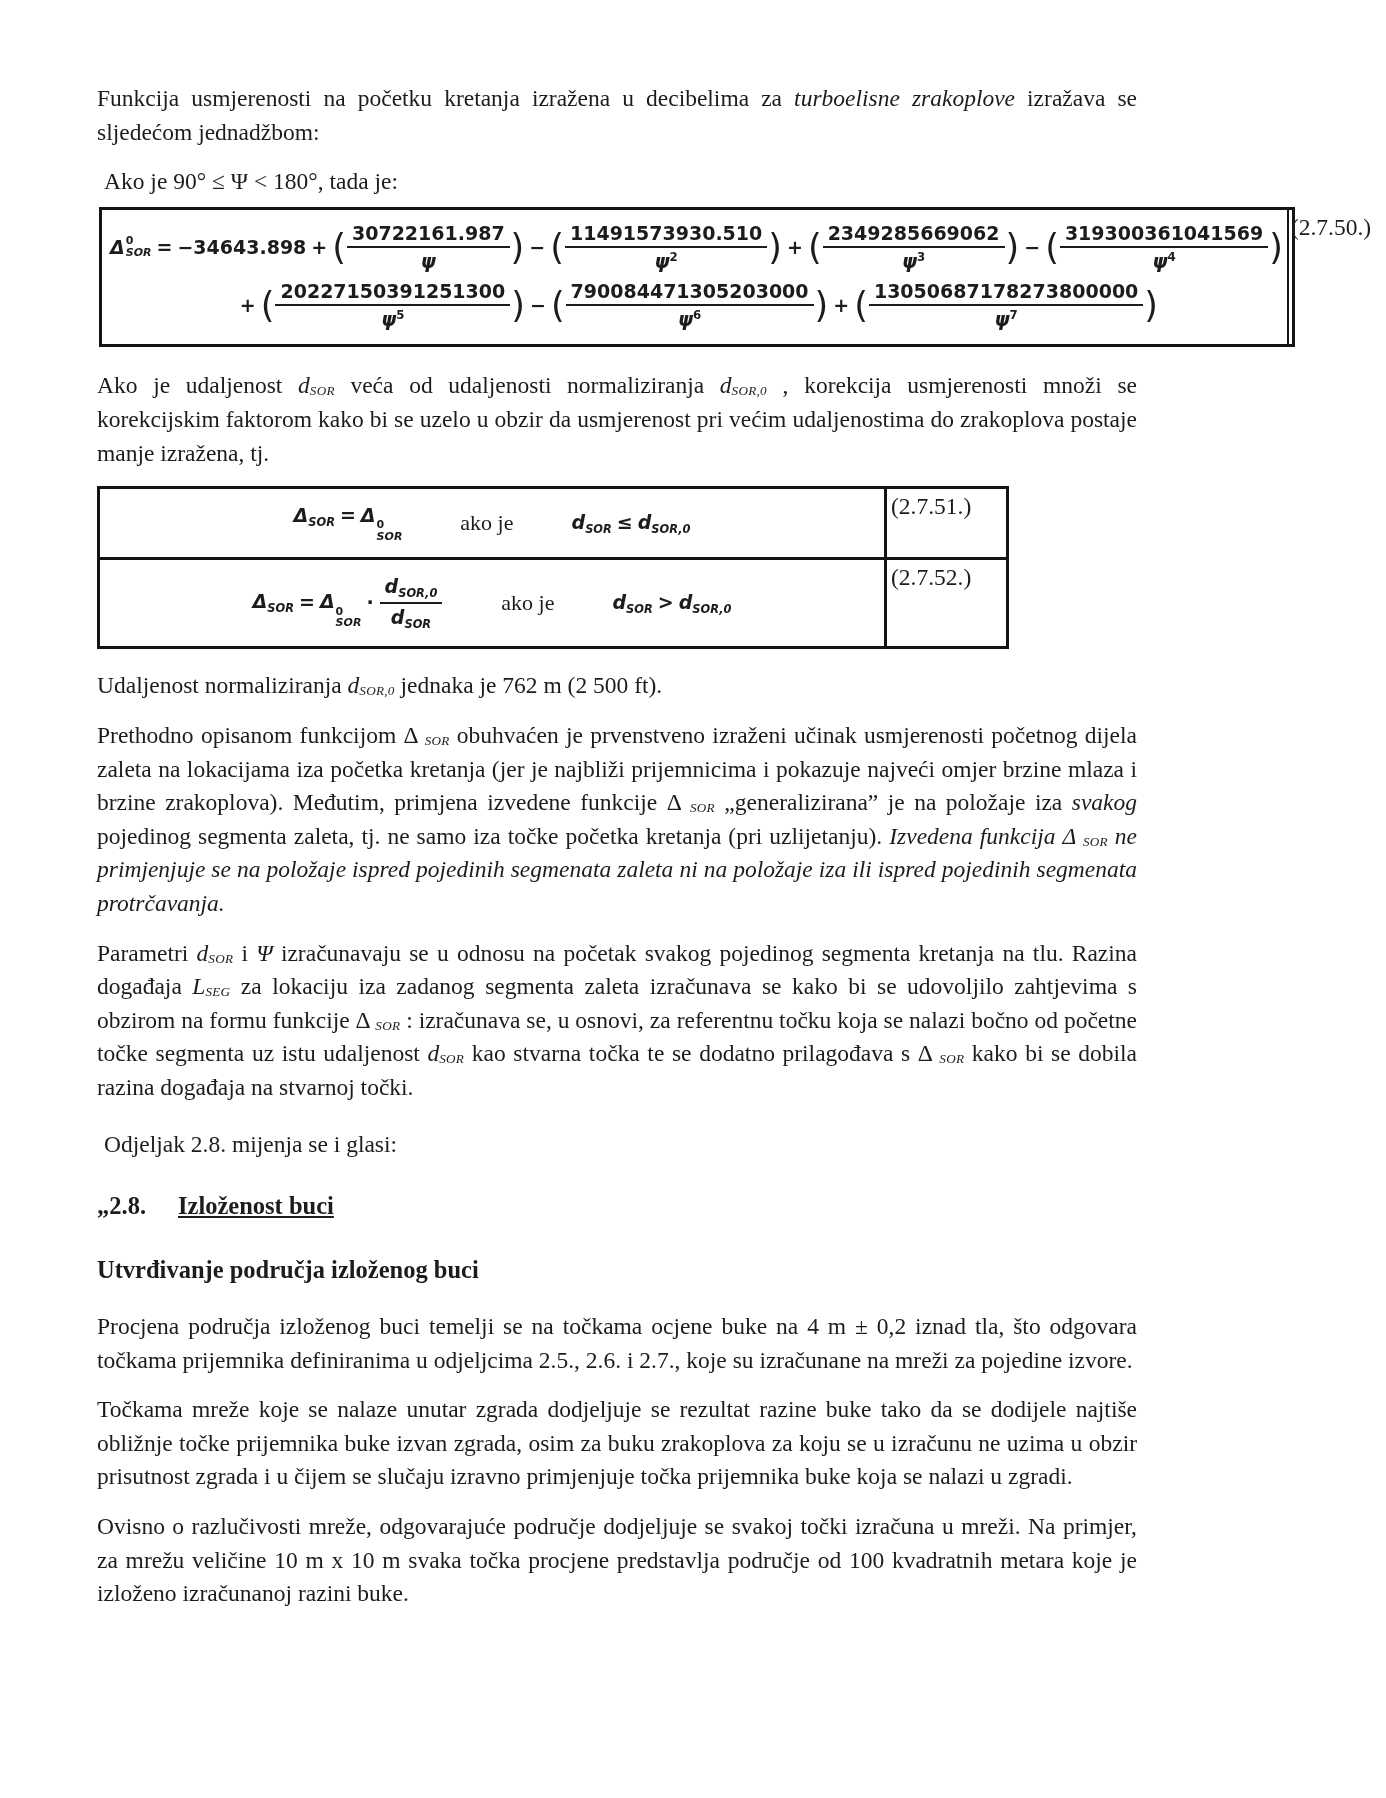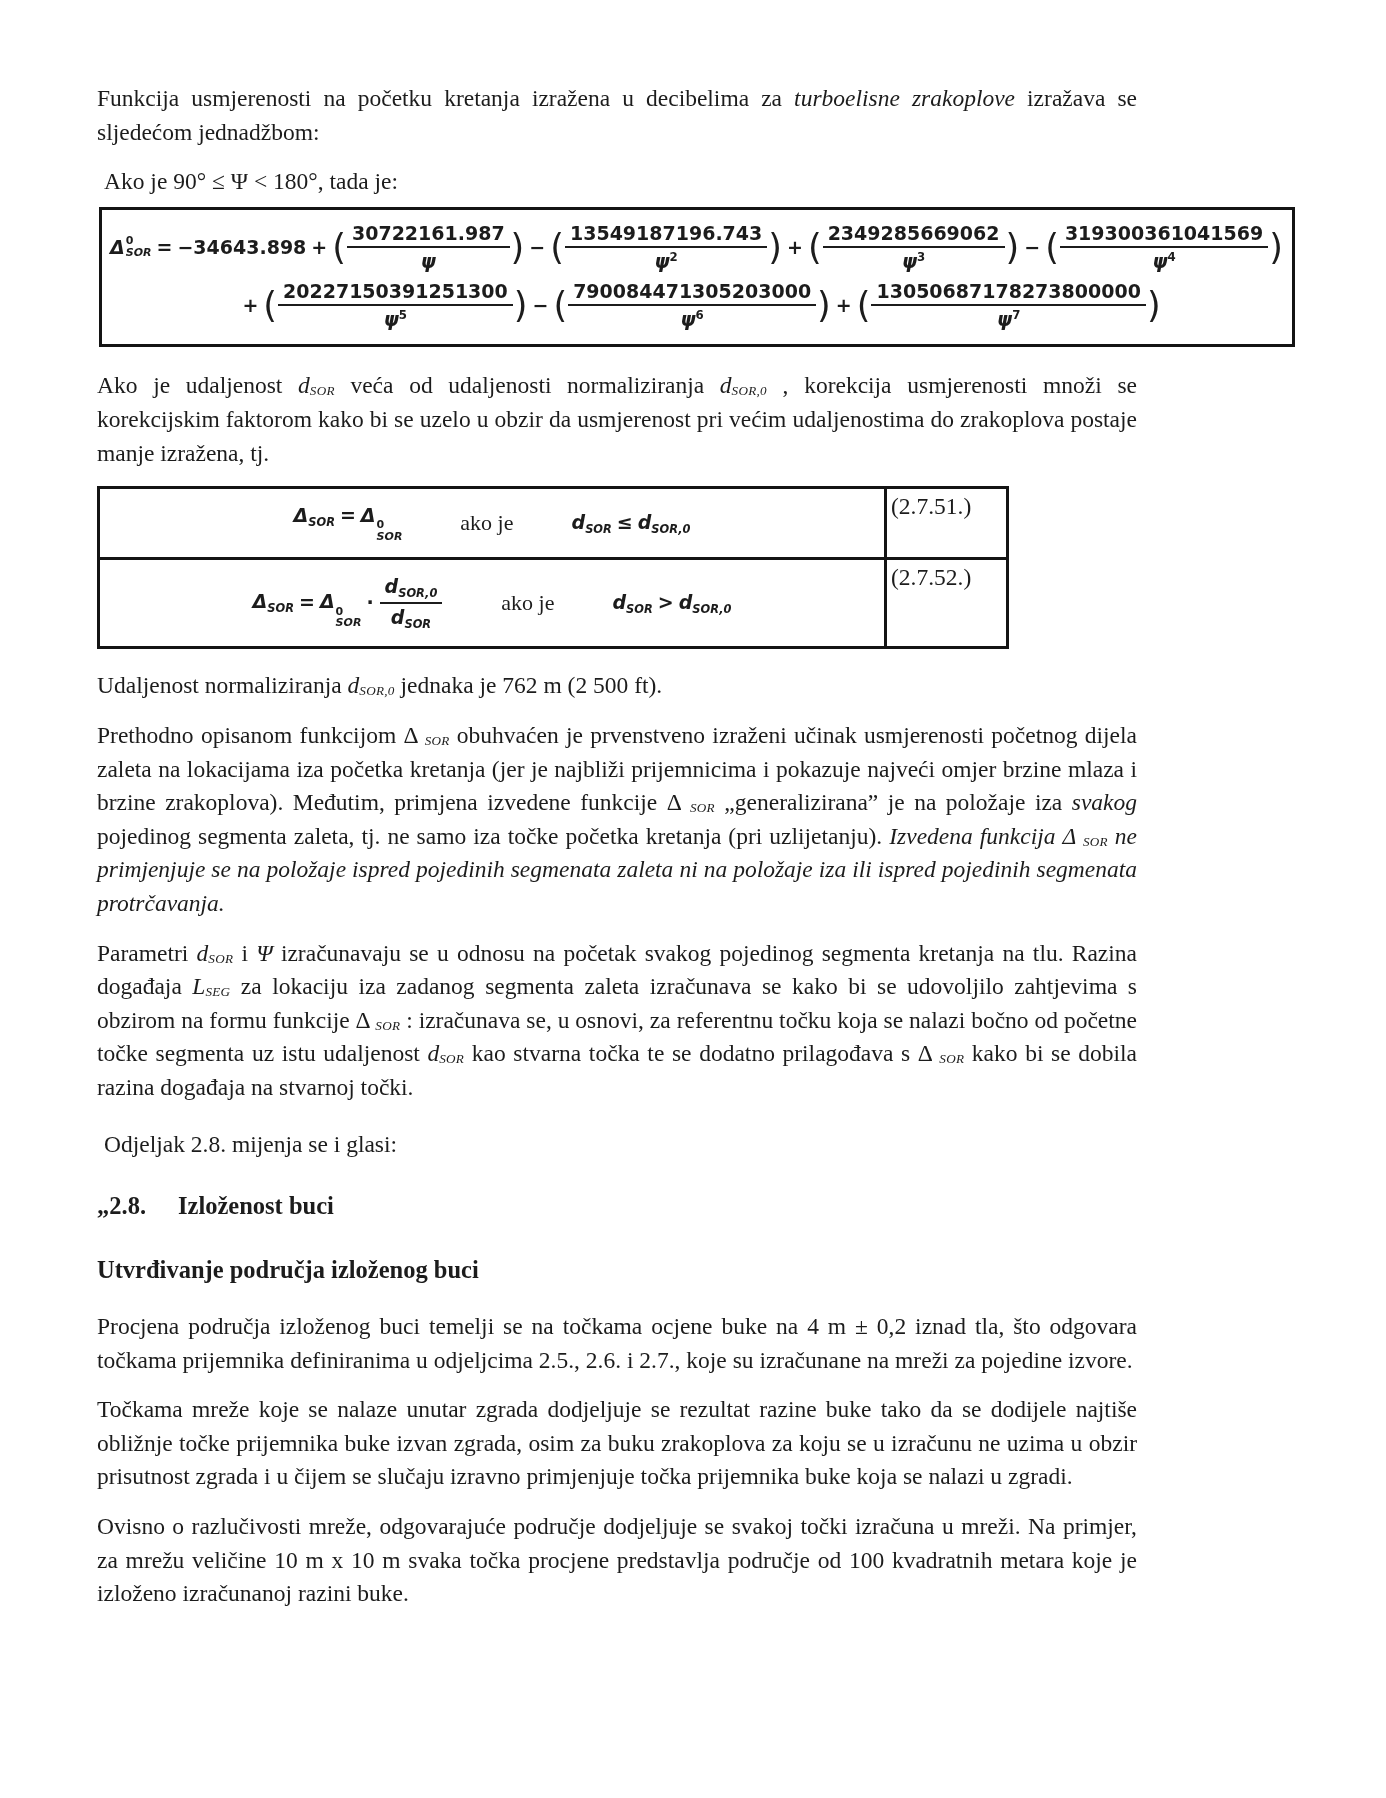--- a/index.html
+++ b/index.html
@@ -43,21 +43,21 @@
   
   .eqtable{width:912px;border:3px solid #141414;margin:0 0 20px 0;box-sizing:border-box;}
   .eqrow{display:flex;}
   .eqrow.first{border-bottom:3px solid #141414;}
   .eqrow-main{flex:1;display:flex;align-items:center;justify-content:center;gap:58px;padding:15px 8px;}
   .eqrow-label{width:122px;border-left:3px solid #141414;font-size:23.5px;padding:4px 0 10px 4px;box-sizing:border-box;}
   .cond-word{font-family:"Liberation Serif", serif;font-weight:400;font-size:22px;}
 
   
   .h-section{font-size:24.5px;font-weight:700;margin:30px 0 36px 0;}
-  .h-title-gap{margin-left:32px;}
+  .h-title-gap{margin-left:32px;text-decoration:underline;}
   .h-sub{font-size:24.5px;font-weight:700;margin:0 0 26px 0;}
   .odjeljak{margin:24px 0 0 7px;}
 </style>
 </head>
 <body>
 
 <div class="page">
 
   <p class="para"><span>Funkcija usmjerenosti na početku kretanja izražena u decibelima za </span><span class="run-i">turboelisne zrakoplove</span><span> izražava se sljedećom jednadžbom:</span></p>
 
@@ -76,21 +76,21 @@
         <span class="mop">+</span>
         <span class="paren">(</span>
           <span class="frac">
             <span class="fnum">30722161.987</span>
             <span class="fden"><span class="mi">ψ</span><span class="fexp"></span></span>
           </span>
           <span class="paren">)</span>
         <span class="mop">−</span>
         <span class="paren">(</span>
           <span class="frac">
-            <span class="fnum">13549187196.743</span>
+            <span class="fnum">11491573930.510</span>
             <span class="fden"><span class="mi">ψ</span><span class="fexp">2</span></span>
           </span>
           <span class="paren">)</span>
         <span class="mop">+</span>
         <span class="paren">(</span>
           <span class="frac">
             <span class="fnum">2349285669062</span>
             <span class="fden"><span class="mi">ψ</span><span class="fexp">3</span></span>
           </span>
           <span class="paren">)</span>
@@ -119,20 +119,21 @@
           <span class="paren">)</span>
         <span class="mop">+</span>
         <span class="paren">(</span>
           <span class="frac">
             <span class="fnum">13050687178273800000</span>
             <span class="fden"><span class="mi">ψ</span><span class="fexp">7</span></span>
           </span>
           <span class="paren">)</span>
       </div>
     </div>
+    <div class="eqbox-label">(2.7.50.)</div>
   </div>
 
   <p class="para"><span>Ako je udaljenost </span><span class="run-i">d</span><span class="run-isub">SOR</span><span> veća od udaljenosti normaliziranja </span><span class="run-i">d</span><span class="run-isub">SOR,0</span><span> , korekcija usmjerenosti množi se korekcijskim faktorom kako bi se uzelo u obzir da usmjerenost pri većim udaljenostima do zrakoplova postaje manje izražena, tj.</span></p>
 
   <div class="eqtable">
     <div class="eqrow first">
       <div class="eqrow-main">
         <span class="math">
           <span class="mi">Δ</span><span class="msub">SOR</span><span class="mop">=</span><span class="mi">Δ</span><span class="ss">
               <span class="ss-sup">0</span>

